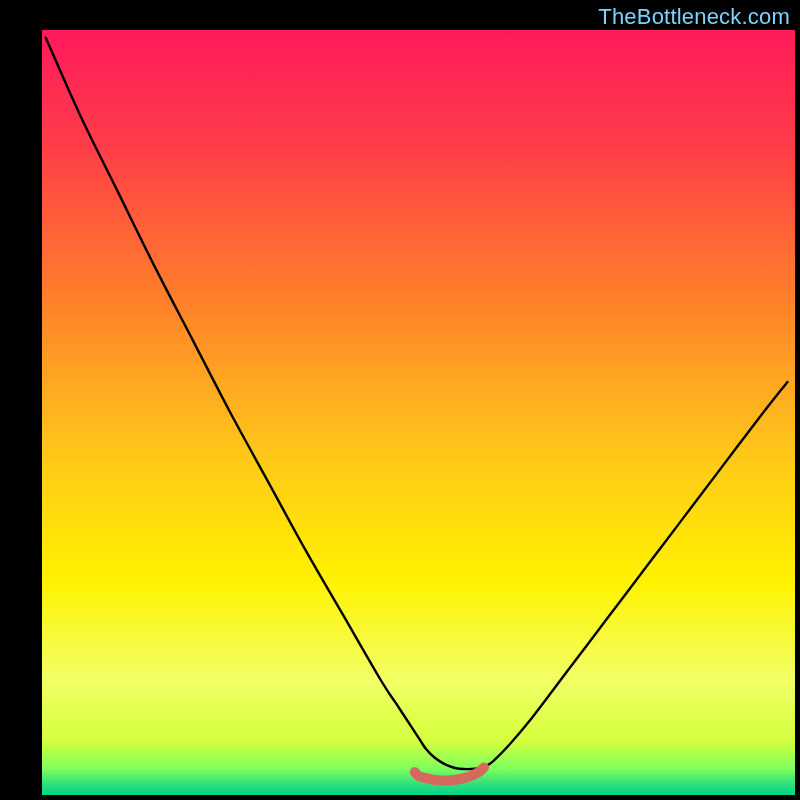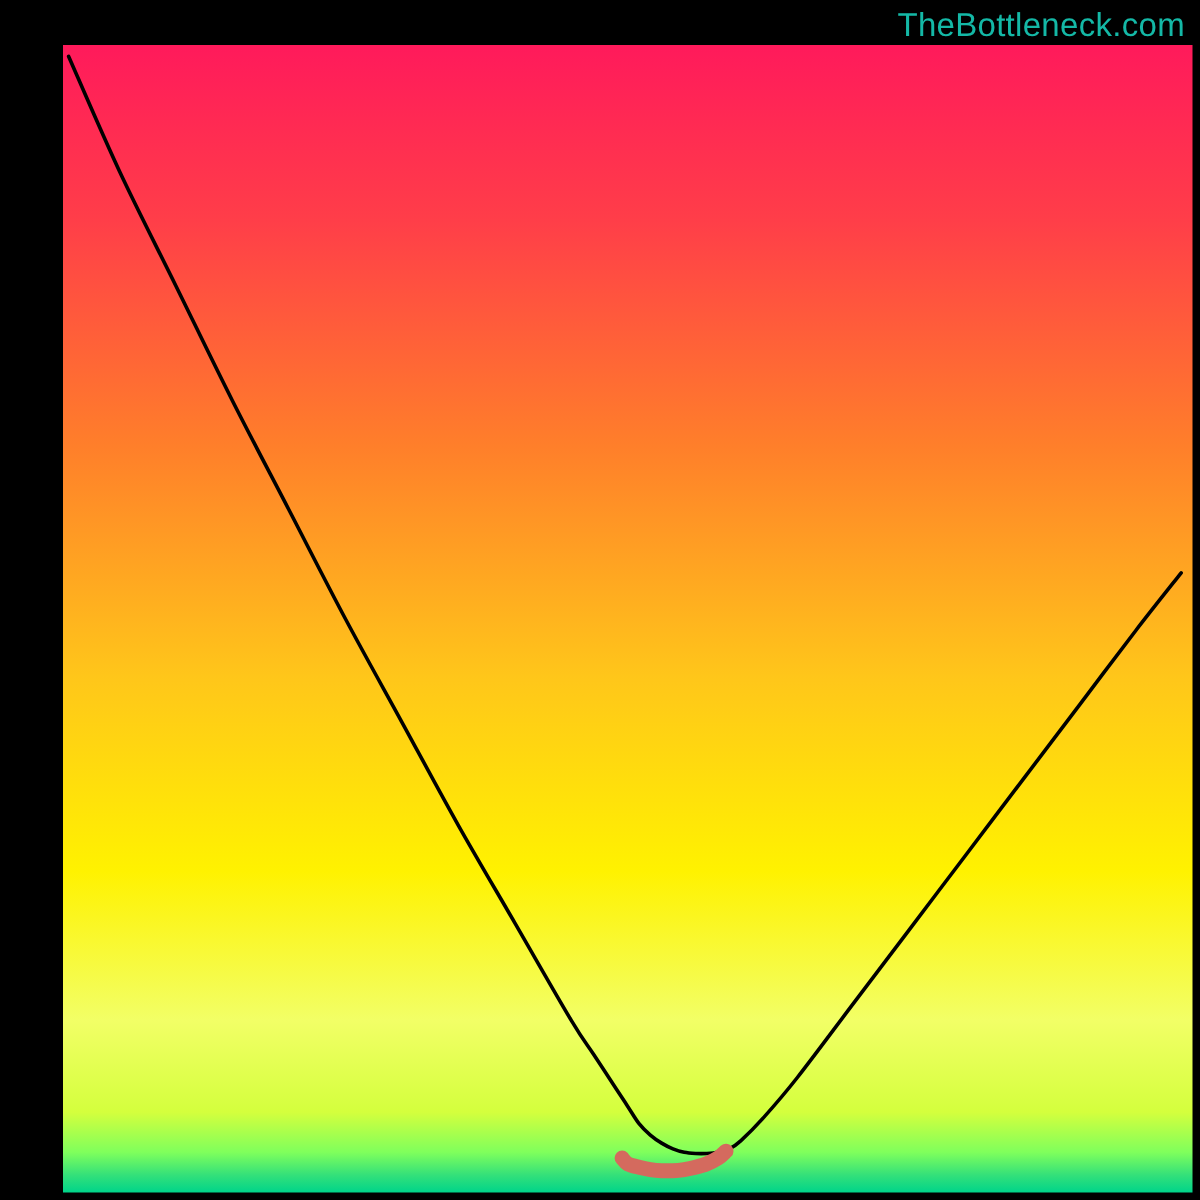--- a/index.html
+++ b/index.html
@@ -8,21 +8,21 @@
     width: 800px;
     height: 800px;
     position: relative;
     background: #000;
     font-family: Arial, sans-serif;
   }
   .attribution {
     position: absolute;
     top: 4px;
     right: 10px;
-    color: #14b8a6;
+    color: #7dd3fc;
     font-size: 22px;
     font-weight: 500;
     z-index: 10;
     letter-spacing: 0.2px;
   }
   .frame {
     position: absolute;
     top: 0;
     left: 0;
     width: 800px;

